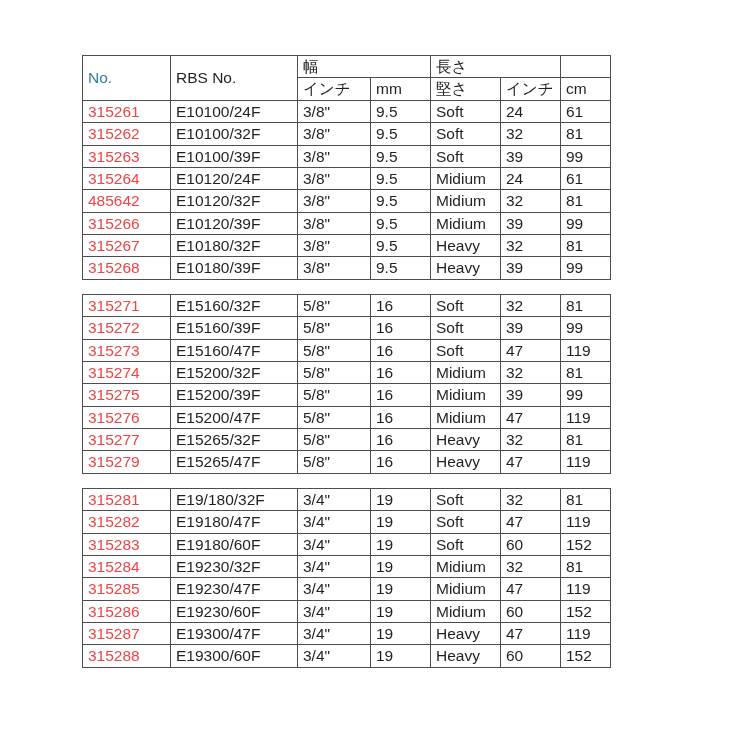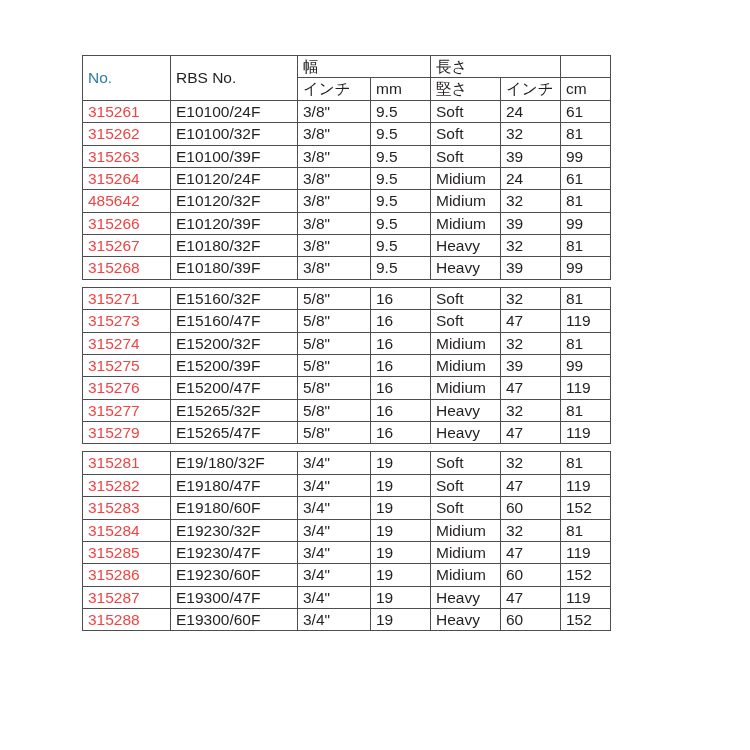--- a/index.html
+++ b/index.html
@@ -9,21 +9,21 @@
     background: #ffffff;
     font-family: "Liberation Sans", "DejaVu Sans", sans-serif;
   }
   .page { position: relative; width: 750px; height: 750px; background: #ffffff; }
   .spec-table-wrap { position: absolute; left: 82px; top: 55px; }
   table.spec-table {
     border-collapse: collapse;
     table-layout: fixed;
     width: 528px;
   }
-  table.spec-table + table.spec-table { margin-top: 7px; }
+  table.spec-table + table.spec-table { margin-top: 14px; }
   .spec-table th, .spec-table td {
     border: 1px solid #4d4d4d;
     color: #231f20;
     font-size: 15.5px;
     font-weight: 400;
     text-align: left;
     vertical-align: middle;
     padding: 1px 2px 1px 5px;
     height: 21px;
     line-height: 1.25;
@@ -157,20 +157,29 @@
           <tr>
             <td><span class="no-link">315271</span></td>
             <td>E15160/32F</td>
             <td>5/8"</td>
             <td>16</td>
             <td>Soft</td>
             <td>32</td>
             <td>81</td>
           </tr>
           <tr>
+            <td><span class="no-link">315272</span></td>
+            <td>E15160/39F</td>
+            <td>5/8"</td>
+            <td>16</td>
+            <td>Soft</td>
+            <td>39</td>
+            <td>99</td>
+          </tr>
+          <tr>
             <td><span class="no-link">315273</span></td>
             <td>E15160/47F</td>
             <td>5/8"</td>
             <td>16</td>
             <td>Soft</td>
             <td>47</td>
             <td>119</td>
           </tr>
           <tr>
             <td><span class="no-link">315274</span></td>

